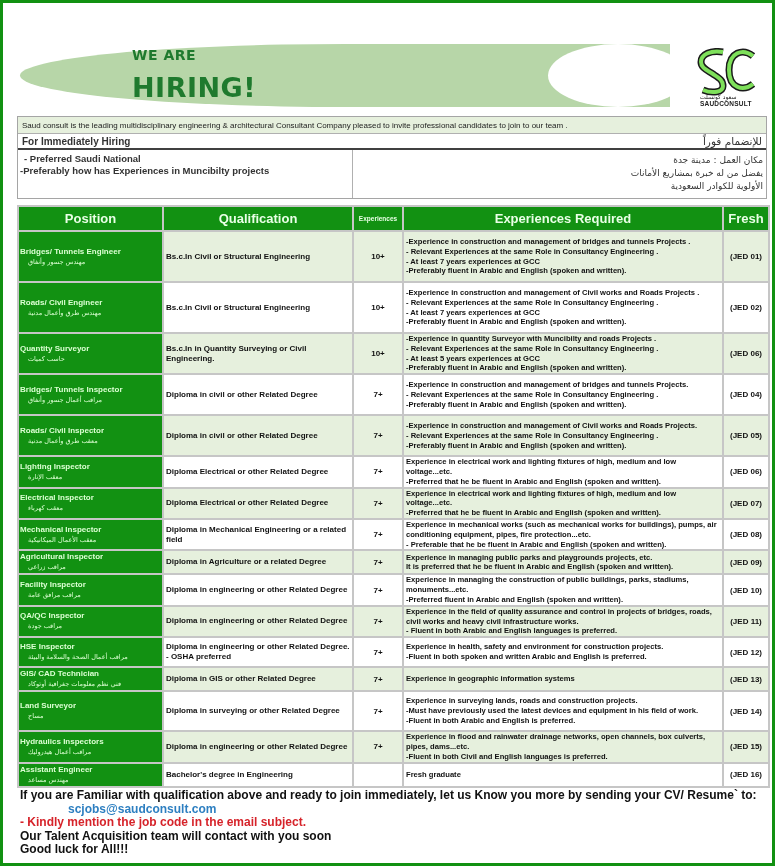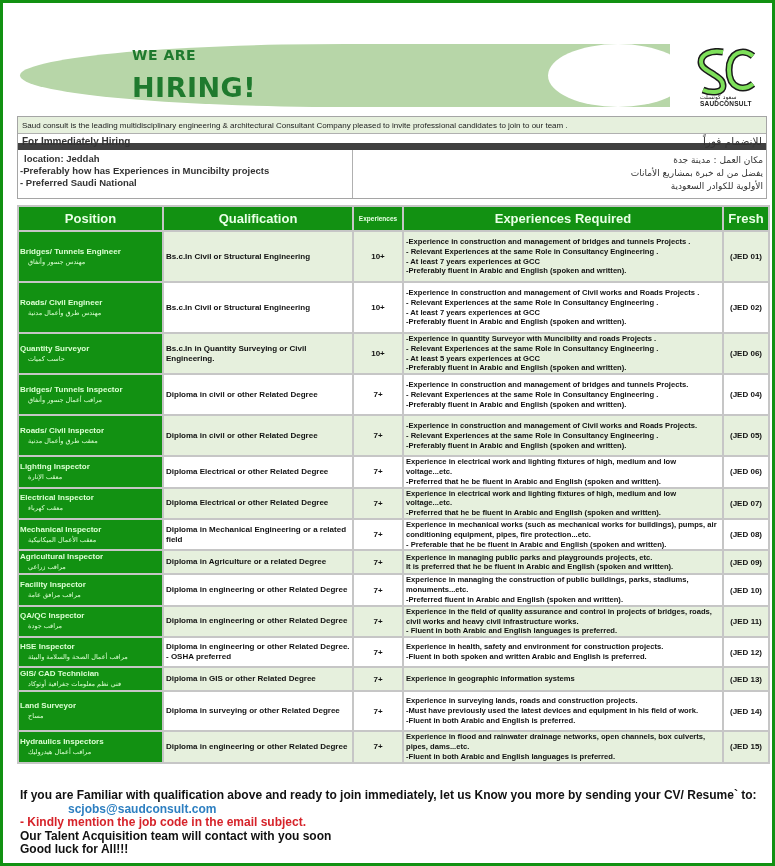--- a/index.html
+++ b/index.html
@@ -36,21 +36,21 @@
   
   .intro {
     position: absolute; left: 17px; top: 116px; width: 750px; height: 83px;
     border: 1px solid #a5a5a5;
   }
   .intro-row1 {
     height: 17px; background: #e6f0dd; border-bottom: 1px solid #b0b0b0;
     font-size: 8px; padding: 4px 4px 0 4px; color: #222;
   }
   .intro-row2 {
-    height: 16px; border-bottom: 7px solid #404040; position: relative;
+    height: 16px; border-bottom: 2px solid #404040; position: relative;
     font-size: 10px; font-weight: bold; padding: 2px 4px; color:#333;
   }
   .intro-row2 .ar { position: absolute; right: 4px; top: 1px; font-weight: normal; font-size: 10.5px; font-family: "DejaVu Sans", sans-serif; direction: rtl; }
   .intro-row3 { display: flex; height: 48px; }
   .intro-left { width: 335px; border-right: 1px solid #b0b0b0; font-size: 9.5px; font-weight: bold; padding: 3px 2px; line-height: 12px; color:#333; }
   .intro-left div:first-child { padding-left: 4px; }
   .intro-right { flex: 1; text-align: right; direction: rtl; font-size: 9px; padding: 4px 3px; line-height: 13px; font-family: "DejaVu Sans", sans-serif; color:#333; }
 
   
   table.jobs {
@@ -102,23 +102,22 @@
 <div class="logo-en">SAUDCONSULT</div>
 
 <div class="intro">
   <div class="intro-row1">Saud consult is the leading  multidisciplinary engineering &amp; architectural Consultant Company pleased to invite professional candidates to join to our team .</div>
   <div class="intro-row2">
     <span>For Immediately Hiring</span>
     <span class="ar">للإنضمام فوراً</span>
   </div>
   <div class="intro-row3">
     <div class="intro-left">
-      <div>location: Jeddah</div>
+      <div>- Preferred Saudi National</div>
       <div>-Preferably how has Experiences in Muncibilty projects</div>
-      <div>- Preferred Saudi National</div>
     </div>
     <div class="intro-right">
       <div>مكان العمل : مدينة جدة</div>
       <div>يفضل من له خبرة بمشاريع الأمانات</div>
       <div>الأولوية للكوادر السعودية</div>
     </div>
   </div>
 </div>
 
 <table class="jobs">
@@ -332,23 +331,35 @@
       </tr>
       <tr class="shade" style="height: 30px;">
         <td class="pos">
        <span>Hydraulics Inspectors</span>
        <span class="ar">مراقب أعمال هيدروليك</span>
      </td>
      <td class="qual" style="white-space:pre-line">Diploma in engineering or other Related Degree</td>
      <td class="exp">7+</td>
      <td class="req">
           <div>Experience in  flood and rainwater drainage networks, open channels, box culverts, pipes, dams...etc.</div>
-          <div>-Fluent in both Arabic and English languages is preferred.</div>
+          <div>-Fluent in both Civil and English languages is preferred.</div>
         </td>
      <td class="code">(JED 15)</td>
+      </tr>
+      <tr class="plain" style="height: 21px;">
+        <td class="pos">
+       <span>Assistant Engineer</span>
+       <span class="ar">مهندس مساعد</span>
+     </td>
+     <td class="qual" style="white-space:pre-line">Bachelor's degree in Engineering</td>
+     <td class="exp"></td>
+     <td class="req">
+          <div>Fresh graduate</div>
+        </td>
+     <td class="code">(JED 16)</td>
       </tr>
     </tbody>
 </table>
 
 <div class="footer">
   <div class="line1">If you are Familiar with qualification above and ready to join immediately, let us Know you more by sending your CV/ Resume` to:</div>
   <div class="email">scjobs@saudconsult.com</div>
   <div class="note">- Kindly mention the job code in the email subject.</div>
   <div class="dark">Our Talent Acquisition team will contact with you soon</div>
   <div class="dark">Good luck for All!!!</div>

